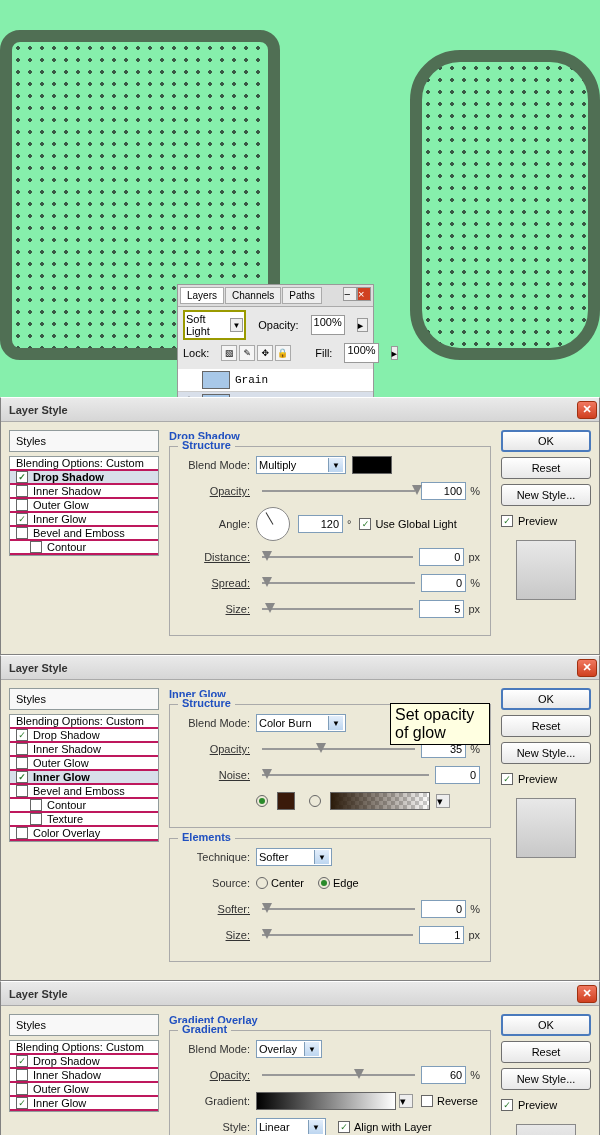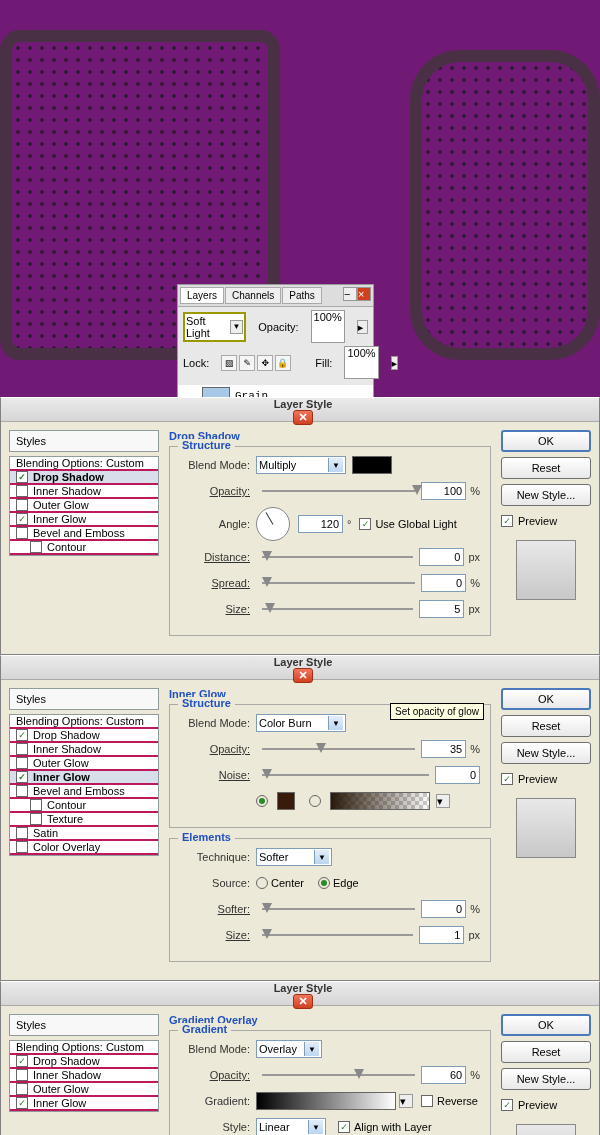--- a/index.html
+++ b/index.html
@@ -1,42 +1,42 @@
 <!DOCTYPE html>
 <html><head>
 <meta charset="utf-8">
 <style>
 * { box-sizing: border-box; margin: 0; padding: 0; font-family: Tahoma, sans-serif; font-size: 11px; }
 body { width: 600px; background: #1a1a1a; }
-.dark-area { height: 397px; background: #701a75; position: relative; }
+.dark-area { height: 397px; background: #86efac; position: relative; }
 .letters { position: absolute; top: 10px; left: 10px; right: 10px; height: 380px; }
 .letter-p { position: absolute; width: 280px; height: 330px; left: -10px; top: 20px; border: 12px solid #3a3a30; border-radius: 20px; background: radial-gradient(circle, #1a1a1a 2px, transparent 2px); background-size: 12px 12px; opacity: 0.7; }
 .letter-s { position: absolute; width: 190px; height: 310px; right: -10px; top: 40px; border: 12px solid #3a3a30; border-radius: 50px; background: radial-gradient(circle, #1a1a1a 2px, transparent 2px); background-size: 12px 12px; opacity: 0.7; }
 .layers-panel { position: absolute; left: 177px; top: 284px; width: 197px; background: #e8e8e8; border: 1px solid #999; font-size: 10px; }
 .lp-header { background: #ddd; display: flex; padding: 2px; border-bottom: 1px solid #aaa; }
 .lp-tab { padding: 2px 6px; background: #eee; border: 1px solid #aaa; margin-right: 1px; font-size: 10px; }
 .lp-tab.active { background: #fff; }
 .lp-controls { padding: 3px 5px; }
 .lp-row { display: flex; align-items: center; margin-bottom: 3px; gap: 12px; }
 .blend-mode-sel { border: 2px solid #9a9a00; background: #fff; padding: 1px; width: 80px; display: flex; justify-content: space-between; align-items: center; }
 .dd-arrow { width: 14px; height: 14px; background: #eee; border: 1px solid #999; display: flex; justify-content: center; align-items: center; font-size: 8px; }
-.opacity-field { width: 35px; height: 33px; border: 1px solid #999; background: #fff; padding: 0 2px; text-align: right; }
+.opacity-field { width: 35px; height: 20px; border: 1px solid #999; background: #fff; padding: 0 2px; text-align: right; }
 .small-btn { width: 14px; height: 14px; background: #eee; border: 1px solid #999; }
 .lock-icons { display: flex; gap: 2px; }
 .lock-icon { width: 16px; height: 16px; border: 1px solid #aaa; background: #f5f5f5; display: flex; align-items: center; justify-content: center; font-size: 9px; }
 .layer-row { display: flex; align-items: center; padding: 2px 4px; border-bottom: 1px solid #ccc; background: #fff; }
 .layer-row.active { background: #d8dfea; }
 .eye { width: 16px; height: 16px; margin-right: 4px; font-size: 11px; }
 .layer-thumb { width: 28px; height: 18px; background: #a8c8e8; border: 1px solid #666; margin-right: 5px; font-size: 6px; text-align: center; line-height: 18px; color: #336; }
 .layer-name { flex: 1; font-family: Liberation Mono, monospace; }
 .fx-badge { font-size: 12px; font-style: italic; margin-right: 3px; }
 .effects-sub { display: flex; padding: 2px 4px 2px 38px; background: #fff; }
 
 .dialog { background: #ece9d8; border: 1px solid #818181; border-top-color: #fff; position: relative; }
-.titlebar { height: 24px; background: linear-gradient(#eaeaea, #d6d6d6); border-bottom: 1px solid #aaa; display: flex; align-items: center; justify-content: space-between; padding: 0 2px 0 8px; flex-direction: column; }
+.titlebar { height: 24px; background: linear-gradient(#eaeaea, #d6d6d6); border-bottom: 1px solid #aaa; display: flex; align-items: center; justify-content: space-between; padding: 0 2px 0 8px; }
 .titlebar-text { font-weight: bold; color: #333; }
 .close-btn { width: 20px; height: 18px; background: linear-gradient(#f07860, #d04020); border: 1px solid #a03010; border-radius: 3px; color: #fff; display: flex; align-items: center; justify-content: center; font-weight: bold; font-size: 11px; }
 .dialog-body { display: flex; padding: 8px; gap: 10px; }
 .styles-col { width: 150px; }
 .styles-header { border: 1px solid #919b9c; padding: 4px 6px; margin-bottom: 4px; background: #f8f8f8; }
 .styles-list { border: 1px solid #919b9c; background: #fff; }
 .style-item { padding: 0 6px; border-bottom: 2px solid #be185d; display: flex; align-items: center; }
 .style-item.selected { background: #d8dfea; font-weight: bold; }
 .style-item.sub { padding-left: 20px; }
 .cb { width: 12px; height: 12px; border: 1px solid #666; margin-right: 5px; background: #fff; display: inline-flex; align-items: center; justify-content: center; font-size: 9px; color: #2a7a2a; }
@@ -60,21 +60,21 @@
 .angle-hand { position: absolute; top: 50%; left: 50%; width: 14px; height: 1px; background: #333; transform-origin: left center; }
 .right-col { width: 90px; display: flex; flex-direction: column; gap: 5px; }
 .btn { height: 22px; background: linear-gradient(#fff,#e8e8e8); border: 1px solid #707070; border-radius: 3px; display: flex; align-items: center; justify-content: center; color: #000; }
 .btn.primary { border: 2px solid #4a7abc; }
 .preview-box { width: 60px; height: 60px; background: linear-gradient(#e8e8e8, #c8c8c8); border: 1px solid #888; margin: 8px auto; }
 .radio { width: 12px; height: 12px; border: 1px solid #666; border-radius: 50%; margin-right: 3px; display: inline-flex; align-items: center; justify-content: center; }
 .radio.checked::before { content: ""; width: 6px; height: 6px; background: #2a8a2a; border-radius: 50%; }
 .gradient-bar { width: 140px; height: 18px; background: linear-gradient(to right, #000, #fff); border: 1px solid #666; }
 .checker-bar { width: 100px; height: 18px; background: repeating-conic-gradient(#ccc 0 25%, #fff 0 50%) 0 0/8px 8px; border: 1px solid #666; position: relative; }
 .checker-grad { position: absolute; inset: 0; background: linear-gradient(to right, #2a1a0a, transparent); }
-.tooltip { position: absolute; background: #ffffe1; border: 1px solid #000; padding: 2px 4px; font-size: 10px; z-index: 10; }
+.tooltip { position: absolute; background: #ffffe1; border: 1px solid #000; padding: 2px 4px; font-size: 16px; z-index: 10; }
 .color-sq { width: 18px; height: 18px; border: 1px solid #666; }
 </style>
 </head>
 <body>
 
 <div class="dark-area">
   <div class="letters">
     <div class="letter-p"></div>
     <div class="letter-s"></div>
   </div>
@@ -273,24 +273,20 @@
         <div class="style-item sub">
             <span class="cb"></span>
             <span>Contour</span>
           </div>
         <div class="style-item sub">
             <span class="cb"></span>
             <span>Texture</span>
           </div>
         <div class="style-item">
             <span class="cb"></span>
-            <span>Satin</span>
-          </div>
-        <div class="style-item">
-            <span class="cb"></span>
             <span>Color Overlay</span>
           </div>
       </div>
     </div>
     <div class="center-col">
       <div class="section-title">Inner Glow</div>
       <div class="fieldset">
         <div class="fieldset-title">Structure</div>
         <div class="form-row">
           <span class="form-label">Blend Mode:</span>

